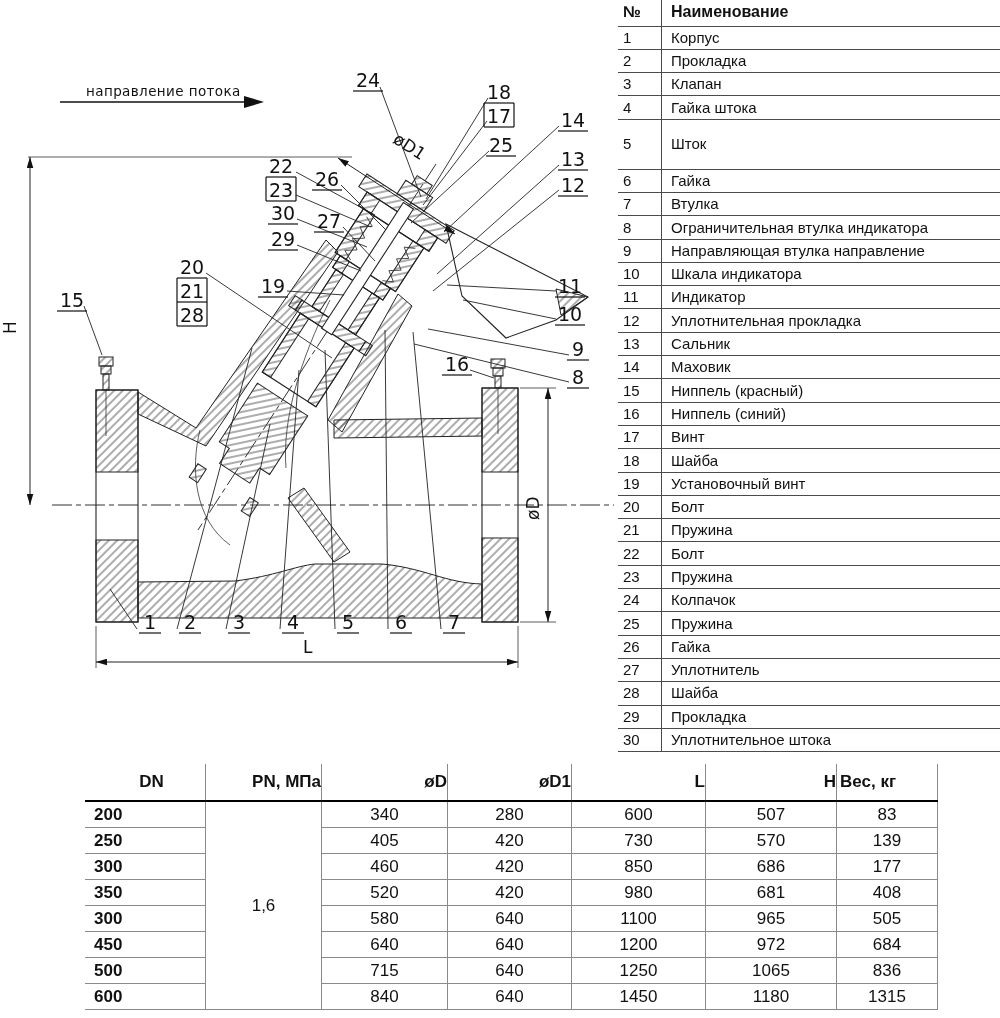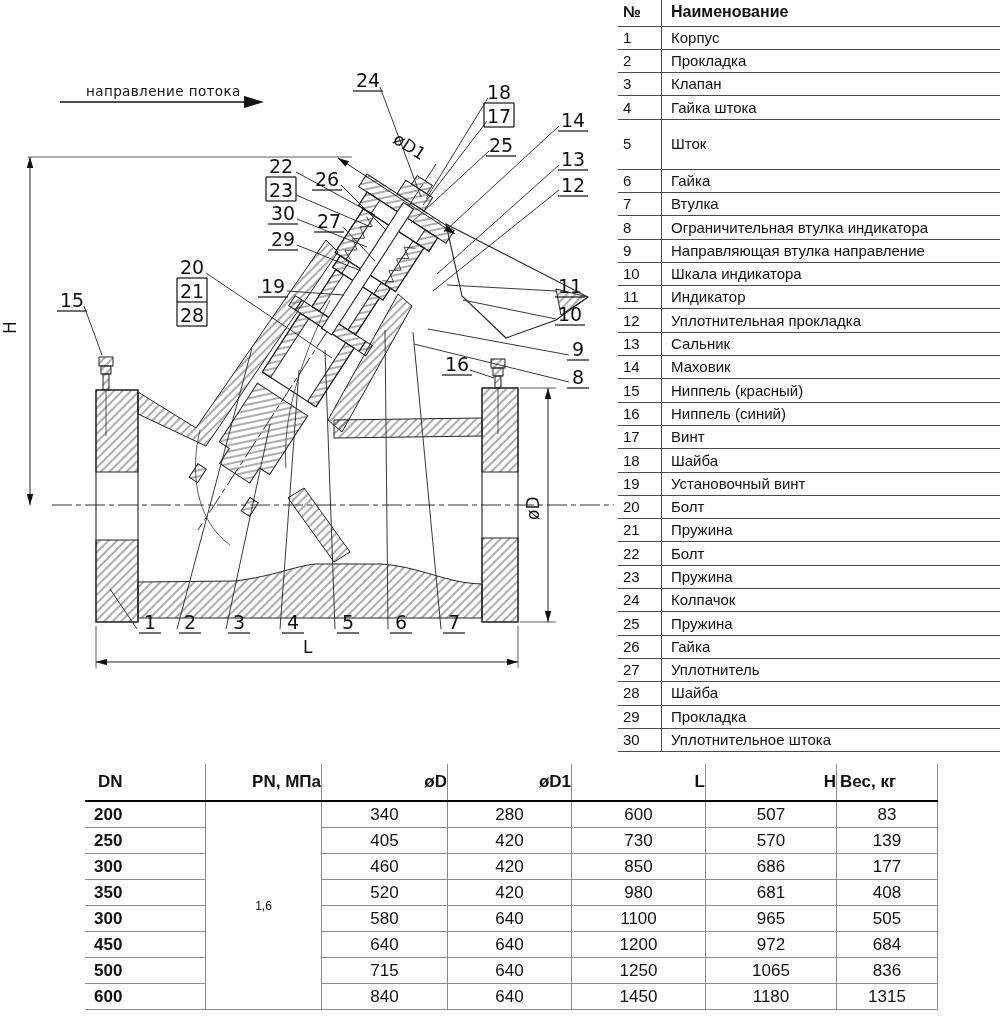--- a/index.html
+++ b/index.html
@@ -20,25 +20,25 @@
   .cobar{stroke:#111;stroke-width:1.2;fill:none;}
   
   #parts{position:absolute;left:618px;top:0;width:382px;border-collapse:collapse;table-layout:fixed;}
   #parts th,#parts td{border-bottom:1px solid #4a4a4a;padding:0;vertical-align:middle;font-size:15px;line-height:1.05;}
   #parts th{text-align:left;font-size:16px;}
   #parts .cnum{width:38px;border-right:1px solid #4a4a4a;padding-left:5px;}
   #parts .cname{padding-left:9px;}
   
   #dims{position:absolute;left:85px;top:764px;width:830px;border-collapse:collapse;table-layout:fixed;}
   #dims th{font-size:17px;font-weight:bold;height:36px;border-bottom:2px solid #000;border-left:1px solid #8a8a8a;text-align:right;padding:0;}
-  #dims th:first-child{border-left:none;text-align:left;padding-left:13px;}
+  #dims th:first-child{border-left:none;text-align:center;padding-left:13px;}
   #dims th:last-child{border-right:1px solid #8a8a8a;text-align:left;padding-left:3px;}
   #dims td{font-size:17px;height:25px;border-bottom:1px solid #8a8a8a;border-left:1px solid #8a8a8a;text-align:center;padding:0;}
   #dims td.dn{font-weight:bold;text-align:left;padding-left:9px;border-left:none;}
-  #dims td.pn{font-size:12px;}
+  #dims td.pn{font-size:17px;}
   #dims td.wt{border-right:1px solid #8a8a8a;}
 </style>
 </head>
 <body>
 
 <svg id="drawing" width="618" height="758" viewBox="0 0 618 758" xmlns="http://www.w3.org/2000/svg">
   <defs>
     <pattern id="hatch" patternUnits="userSpaceOnUse" width="6" height="6" patternTransform="rotate(-45)">
       <line x1="0" y1="3" x2="6" y2="3" stroke="#3c3c3c" stroke-width="0.85"></line>
     </pattern>

